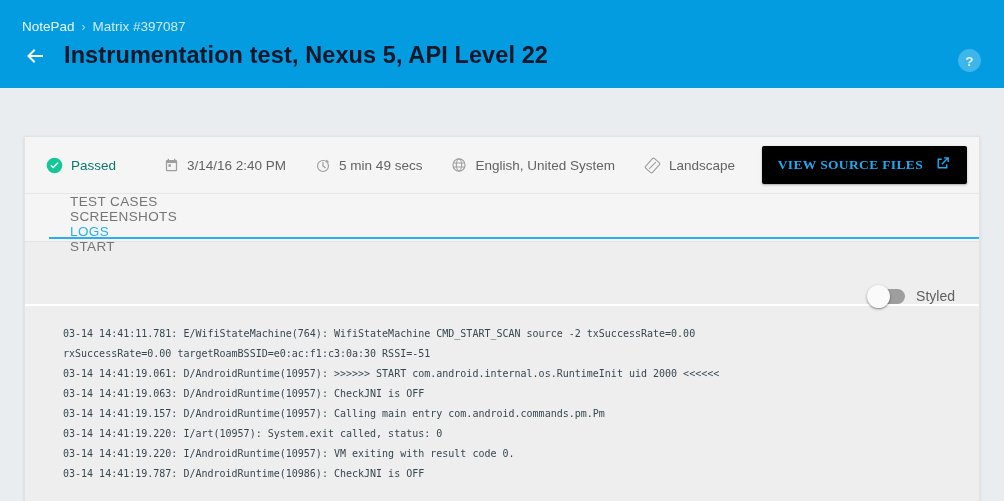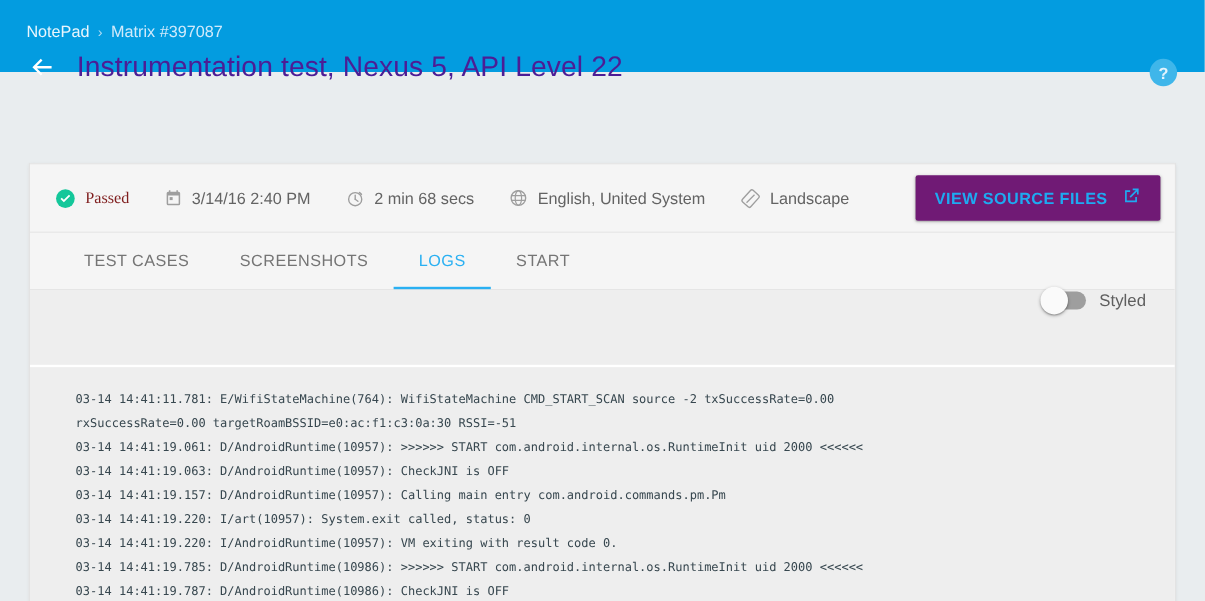--- a/index.html
+++ b/index.html
@@ -6,21 +6,21 @@
   html, body {
     width: 1004px; height: 501px;
     overflow: hidden;
     background: #e9edef;
     font-family: "Liberation Sans", sans-serif;
   }
 
   
   .appbar {
     position: relative;
-    height: 60px;
+    height: 88px;
     background: #039ce0;
     color: #fff;
   }
   .breadcrumb {
     position: absolute;
     top: 19px; left: 22px;
     font-size: 13.5px;
     color: #d3ecfa;
     display: flex;
     align-items: center;
@@ -38,23 +38,23 @@
     align-items: center;
     gap: 16px;
   }
   .back-arrow {
     width: 26px; height: 26px;
     display: flex; align-items: center; justify-content: center;
     cursor: pointer;
   }
   .page-title {
     font-size: 23.5px;
-    font-weight: 400;
+    font-weight: 700;
     letter-spacing: 0.1px;
-    color: #4c1d95;
+    color: #0f172a;
     white-space: nowrap;
   }
   .help-icon {
     position: absolute;
     top: 48px; right: 22px;
     width: 25px; height: 25px;
     cursor: pointer;
   }
 
   
@@ -83,53 +83,54 @@
   }
   .sum-item {
     display: flex;
     align-items: center;
     gap: 8px;
     font-size: 13.5px;
     color: #636363;
     white-space: nowrap;
     margin-right: 29px;
   }
-  .sum-item.passed { color: #7f1d1d; font-weight: 400; margin-right: 29px; font-family: Liberation Serif, serif; }
+  .sum-item.passed { color: #0f766e; font-weight: 400; margin-right: 48px; }
   .sum-ico { display: flex; align-items: center; justify-content: center; flex: 0 0 auto; }
 
   .view-source-btn {
     position: absolute;
     right: 12px; top: 9px;
     height: 38px;
     padding: 0 16px;
-    background: #701a75;
+    background: #000000;
     border: none;
     border-radius: 2px;
     box-shadow: 0 1px 3px rgba(0,0,0,0.22), 0 1px 1px rgba(0,0,0,0.12);
     display: flex;
     align-items: center;
     gap: 11px;
     cursor: pointer;
-    font-family: Liberation Sans, sans-serif;
+    font-family: Liberation Serif, serif;
   }
   .view-source-btn .vs-label {
     font-size: 13.5px;
     font-weight: bold;
     letter-spacing: 0.35px;
     color: #1eaaf1;
   }
 
   
   .tabs {
     height: 48px;
     display: flex;
     align-items: stretch;
     padding-left: 24px;
     border-bottom: 1px solid #e2e2e2;
     background: #f5f5f5;
+    flex-direction: column;
   }
   .tab {
     position: relative;
     display: flex;
     align-items: center;
     padding: 0 21px;
     font-size: 13.5px;
     letter-spacing: 0.4px;
     color: #757575;
     cursor: pointer;
@@ -142,21 +143,21 @@
     left: 0; right: 0; bottom: 0;
     height: 2px;
     background: #2ab0f2;
   }
 
   
   .toggle-band {
     height: 64px;
     background: #eeeeee;
     display: flex;
-    align-items: flex-start;
+    align-items: flex-end;
     justify-content: flex-end;
     padding-right: 24px;
     border-bottom: 2px solid #ffffff;
   }
   .toggle-wrap {
     display: flex;
     align-items: center;
     gap: 11px;
     cursor: pointer;
   }
@@ -248,21 +249,21 @@
 
     <div class="sum-item">
       <span class="sum-ico">
         <svg width="16" height="16" viewBox="0 0 24 24" aria-hidden="true">
           <circle cx="12" cy="13.5" r="8.2" fill="none" stroke="#9e9e9e" stroke-width="1.7"></circle>
           <path d="M12 13.5V8.4" stroke="#9e9e9e" stroke-width="1.7" stroke-linecap="round"></path>
           <path d="M12 13.5l3.4 2.6" stroke="#9e9e9e" stroke-width="1.7" stroke-linecap="round"></path>
           <path d="M17.4 5.1l2.4 2.3" stroke="#9e9e9e" stroke-width="1.9" stroke-linecap="round"></path>
         </svg>
       </span>
-      <span>2 min 68 secs</span>
+      <span>5 min 49 secs</span>
     </div>
 
     <div class="sum-item">
       <span class="sum-ico">
         <svg width="16" height="16" viewBox="0 0 24 24" aria-hidden="true">
           <circle cx="12" cy="12" r="9.1" fill="none" stroke="#9e9e9e" stroke-width="1.7"></circle>
           <ellipse cx="12" cy="12" rx="4" ry="9.1" fill="none" stroke="#9e9e9e" stroke-width="1.5"></ellipse>
           <path d="M3.3 9h17.4M3.3 15h17.4" stroke="#9e9e9e" stroke-width="1.5"></path>
         </svg>
       </span>
@@ -317,17 +318,16 @@
   </div>
 
   <div class="log-area">
     <div class="log-line">03-14 14:41:11.781: E/WifiStateMachine(764): WifiStateMachine CMD_START_SCAN source -2 txSuccessRate=0.00</div>
     <div class="log-line">rxSuccessRate=0.00 targetRoamBSSID=e0:ac:f1:c3:0a:30 RSSI=-51</div>
     <div class="log-line">03-14 14:41:19.061: D/AndroidRuntime(10957): &gt;&gt;&gt;&gt;&gt;&gt; START com.android.internal.os.RuntimeInit uid 2000 &lt;&lt;&lt;&lt;&lt;&lt;</div>
     <div class="log-line">03-14 14:41:19.063: D/AndroidRuntime(10957): CheckJNI is OFF</div>
     <div class="log-line">03-14 14:41:19.157: D/AndroidRuntime(10957): Calling main entry com.android.commands.pm.Pm</div>
     <div class="log-line">03-14 14:41:19.220: I/art(10957): System.exit called, status: 0</div>
     <div class="log-line">03-14 14:41:19.220: I/AndroidRuntime(10957): VM exiting with result code 0.</div>
-    <div class="log-line">03-14 14:41:19.785: D/AndroidRuntime(10986): &gt;&gt;&gt;&gt;&gt;&gt; START com.android.internal.os.RuntimeInit uid 2000 &lt;&lt;&lt;&lt;&lt;&lt;</div>
     <div class="log-line">03-14 14:41:19.787: D/AndroidRuntime(10986): CheckJNI is OFF</div>
   </div>
 
 </div>
 
 </body></html>

